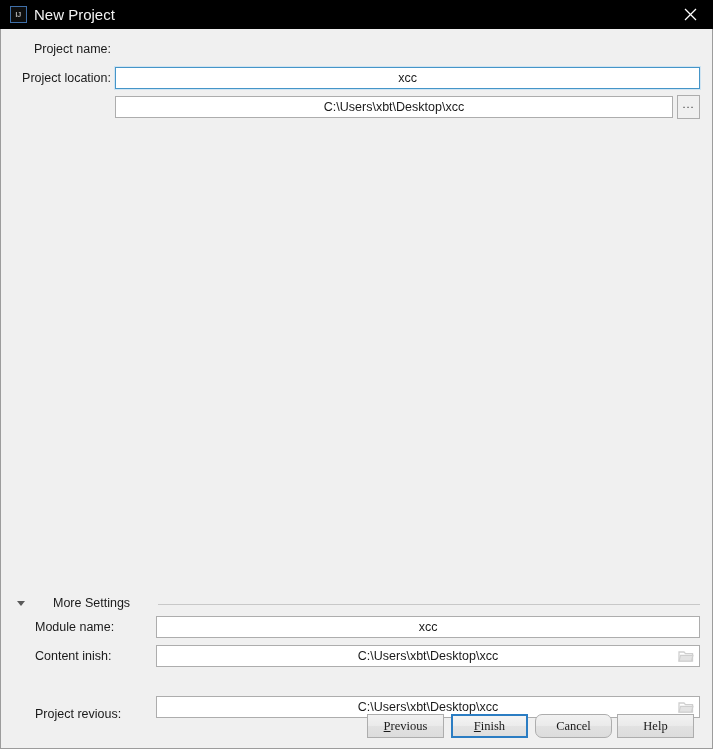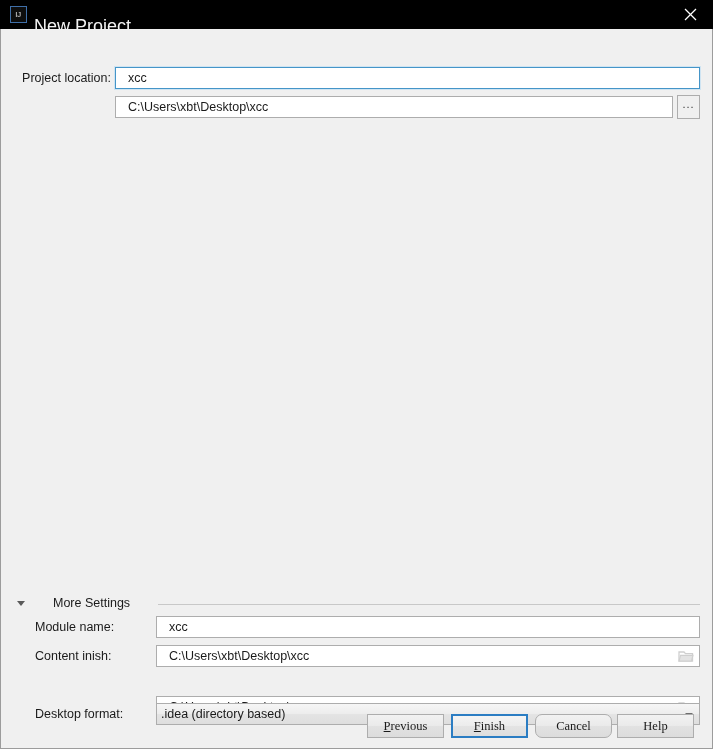--- a/index.html
+++ b/index.html
@@ -50,25 +50,25 @@
     color: #e6e6e6;
     font-size: 8px;
     font-family: "Liberation Sans", sans-serif;
     letter-spacing: 0px;
     line-height: 1;
     transform: scaleX(0.95);
   }
   #title-text {
     position: absolute;
     left: 34px;
-    top: 12px;
+    top: 0;
     height: 29px;
     line-height: 29px;
     color: #f2f2f2;
-    font-size: 18px;
+    font-size: 15px;
     white-space: nowrap;
   }
   #close-button {
     position: absolute;
     right: 0;
     top: 0;
     width: 46px;
     height: 29px;
     display: flex;
     align-items: center;
@@ -118,20 +118,21 @@
     box-sizing: border-box;
     background: #ffffff;
     border: 1px solid #adadad;
     height: 22px;
     line-height: 20px;
     padding: 0 12px;
     font-size: 12.5px;
     color: #1a1a1a;
     white-space: nowrap;
     overflow: hidden;
+    text-align: center;
   }
   .textfield.focused {
     border: 1px solid #4595c8;
     outline: 1px solid #cfe4f2;
   }
 
   #project-name-field {
     position: absolute;
     left: 114px;
     top: 38px;
@@ -307,20 +308,23 @@
     <div id="close-button">
       <svg width="13" height="13" viewBox="0 0 13 13">
         <line x1="1" y1="1" x2="12" y2="12" stroke="#ffffff" stroke-width="1.2"></line>
         <line x1="12" y1="1" x2="1" y2="12" stroke="#ffffff" stroke-width="1.2"></line>
       </svg>
     </div>
   </div>
 
   <div id="body">
 
+    <div class="label-box top-row" style="top:9px;">
+      <div class="top-label">Project name:</div>
+    </div>
     <div id="project-name-field" class="textfield focused">xcc</div>
 
     <div class="label-box top-row" style="top:38px;">
       <div class="top-label">Project location:</div>
     </div>
     <div id="project-location-field" class="textfield">C:\Users\xbt\Desktop\xcc</div>
     <div id="browse-button">
       <span class="dots">...</span>
     </div>
 
@@ -345,25 +349,21 @@
     </div>
 
     <div class="settings-field textfield field-with-icon" style="top:645px;">
       <span>C:\Users\xbt\Desktop\xcc</span>
       <svg class="folder-icon" viewBox="0 0 16 14">
         <path d="M1 3 L6 3 L7.5 4.6 L14.5 4.6 L14.5 12 L1 12 Z" fill="none" stroke="#cfcfcf" stroke-width="1.3"></path>
         <path d="M2.6 6.4 L15 6.4 L13.4 12 L1 12 Z" fill="#e3e3e3" stroke="#cfcfcf" stroke-width="1.1"></path>
       </svg>
     </div>
 
-    <div class="settings-label" style="top:674px;">Desktop format:</div>
-    <div class="combo" style="top:674px;">
-      <span>.idea (directory based)</span>
-      <span class="arrow"></span>
-    </div>
+    <div class="settings-label" style="top:674px;">Project revious:</div>
 
     <div id="button-bar">
       <div id="btn-previous" class="dlg-button">
         <span><span class="mnemonic">P</span>revious</span>
       </div>
       <div id="btn-finish" class="dlg-button default">
         <span><span class="mnemonic">F</span>inish</span>
       </div>
       <div id="btn-cancel" class="dlg-button">
         <span>Cancel</span>

